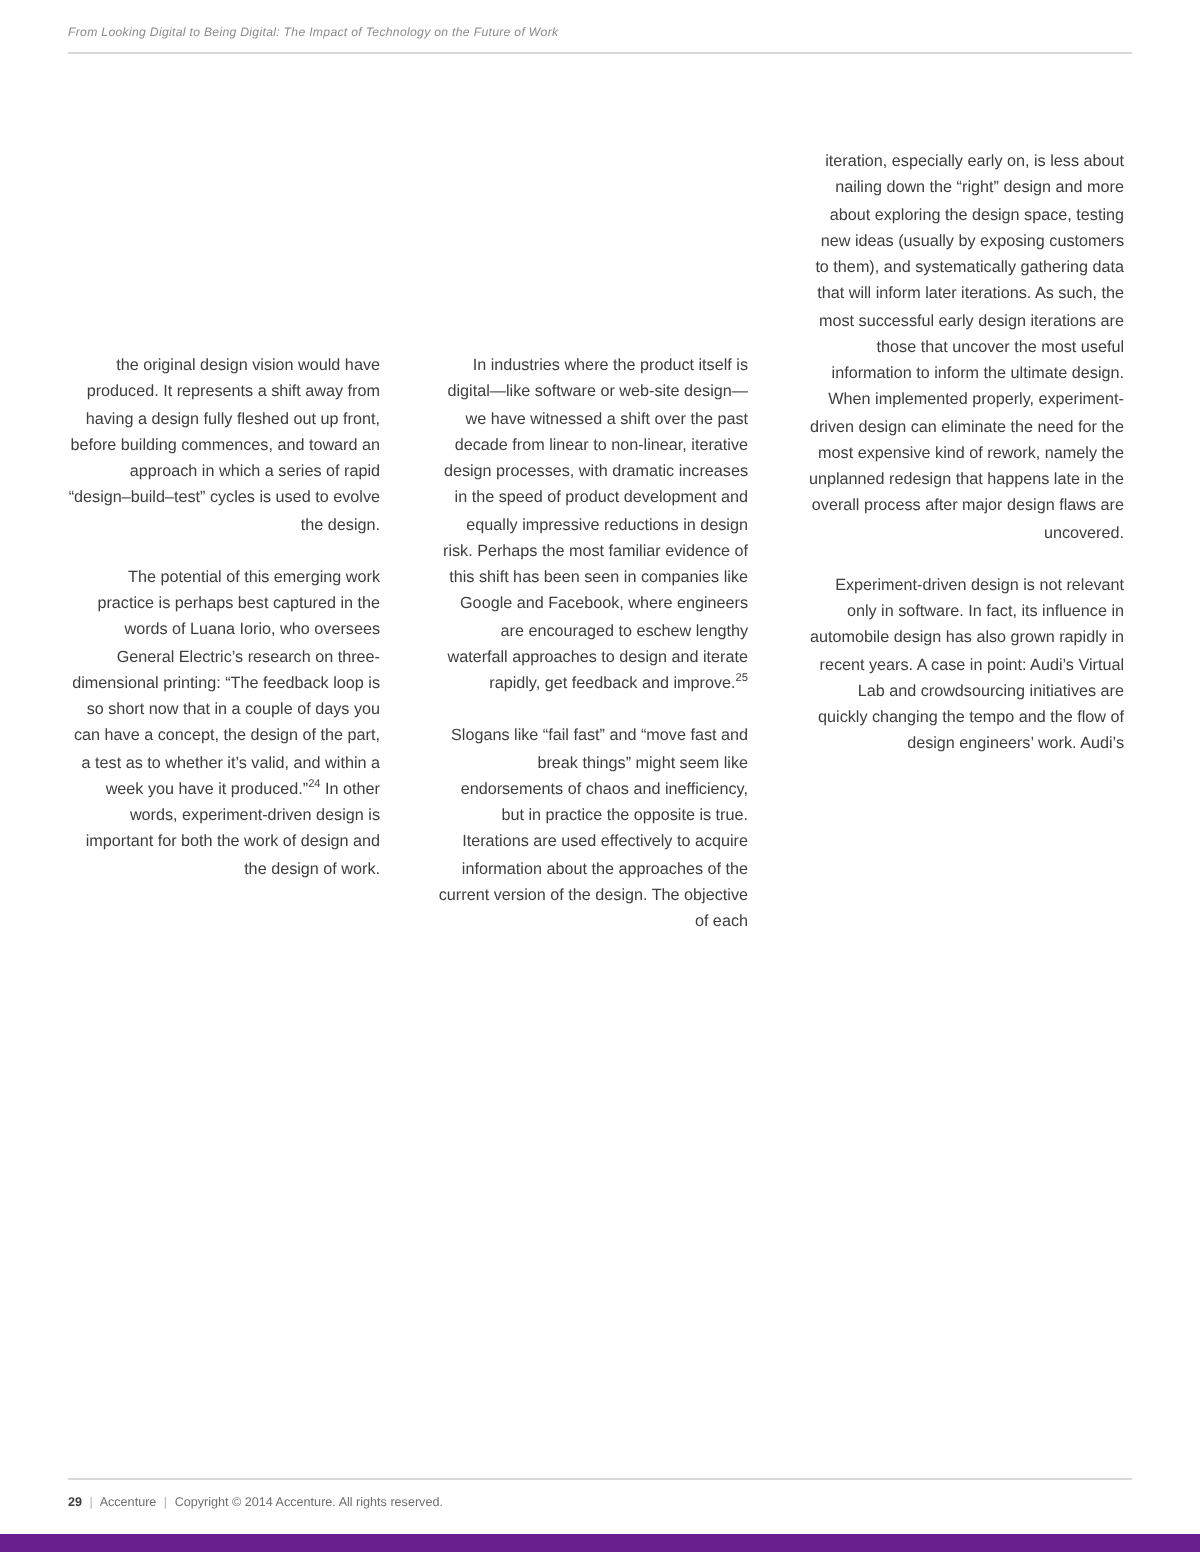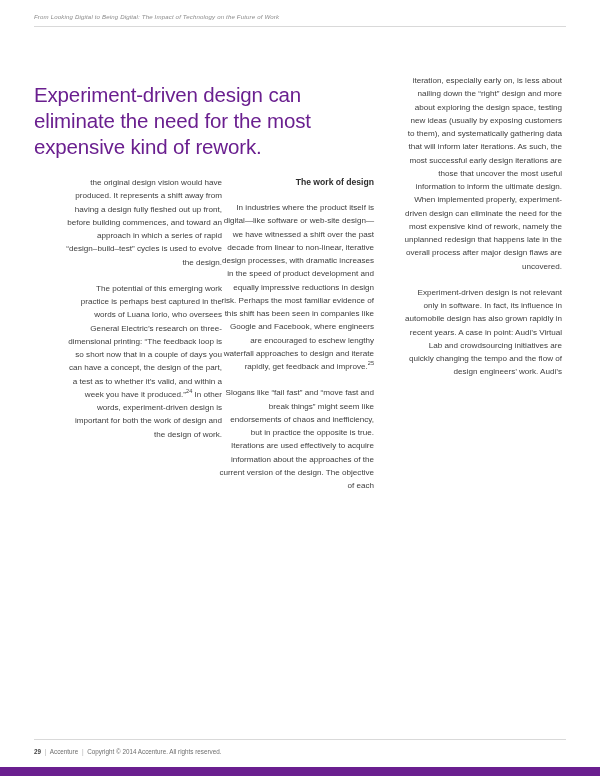--- a/index.html
+++ b/index.html
@@ -54,21 +54,21 @@
   
   .col {
     position: absolute;
     top: 176px;
     width: 156px;
     font-size: 8.1px;
     line-height: 13.25px;
     color: #3d3d3d;
     text-align: right;
   }
-  .col-1 { left: 34px; margin-left: 32px; }
+  .col-1 { left: 34px; }
   .col-2 { left: 218px; }
   .col-3 { left: 402px; top: 74px; width: 160px; }
 
   .col p {
     margin: 0 0 13px 0;
   }
   .subhead {
     font-size: 8.6px;
     line-height: 13px;
     font-weight: bold;
@@ -116,30 +116,28 @@
   }
 </style>
 </head>
 <body>
 
 <div class="page">
 
   <div class="running-head">From Looking Digital to Being Digital: The Impact of Technology on the Future of Work</div>
   <div class="header-rule"></div>
 
-  <h1 class="headline">Experiment-driven design can eliminate the need for the most expensive kind of rework.</h1>
 
   <div class="col col-1">
     <p>the original design vision would have produced. It represents a shift away from having a design fully fleshed out up front, before building commences, and toward an approach in which a series of rapid “design–build–test” cycles is used to evolve the design.</p>
     <p><span>The potential of this emerging work practice is perhaps best captured in the words of Luana Iorio, who oversees General Electric’s research on three-dimensional printing: “The feedback loop is so short now that in a couple of days you can have a concept, the design of the part, a test as to whether it’s valid, and within a week you have it produced.”<sup>24</sup> In other words, experiment-driven design is important for both the work of design and the design of work.</span></p>
   </div>
 
   <div class="col col-2">
     <div class="col-2-inner">
-      <div class="subhead">The work of design</div>
       <p>In industries where the product itself is digital—like software or web-site design—we have witnessed a shift over the past decade from linear to non-linear, iterative design processes, with dramatic increases in the speed of product development and equally impressive reductions in design risk. Perhaps the most familiar evidence of this shift has been seen in companies like Google and Facebook, where engineers are encouraged to eschew lengthy waterfall approaches to design and iterate rapidly, get feedback and improve.<sup>25</sup></p>
       <p>Slogans like “fail fast” and “move fast and break things” might seem like endorsements of chaos and inefficiency, but in practice the opposite is true. Iterations are used effectively to acquire information about the approaches of the current version of the design. The objective of each</p>
     </div>
   </div>
 
   <div class="col col-3">
     <p>iteration, especially early on, is less about nailing down the “right” design and more about exploring the design space, testing new ideas (usually by exposing customers to them), and systematically gathering data that will inform later iterations. As such, the most successful early design iterations are those that uncover the most useful information to inform the ultimate design. When implemented properly, experiment-driven design can eliminate the need for the most expensive kind of rework, namely the unplanned redesign that happens late in the overall process after major design flaws are uncovered.</p>
     <p>Experiment-driven design is not relevant only in software. In fact, its influence in automobile design has also grown rapidly in recent years. A case in point: Audi’s Virtual Lab and crowdsourcing initiatives are quickly changing the tempo and the flow of design engineers’ work. Audi’s</p>
   </div>
 

